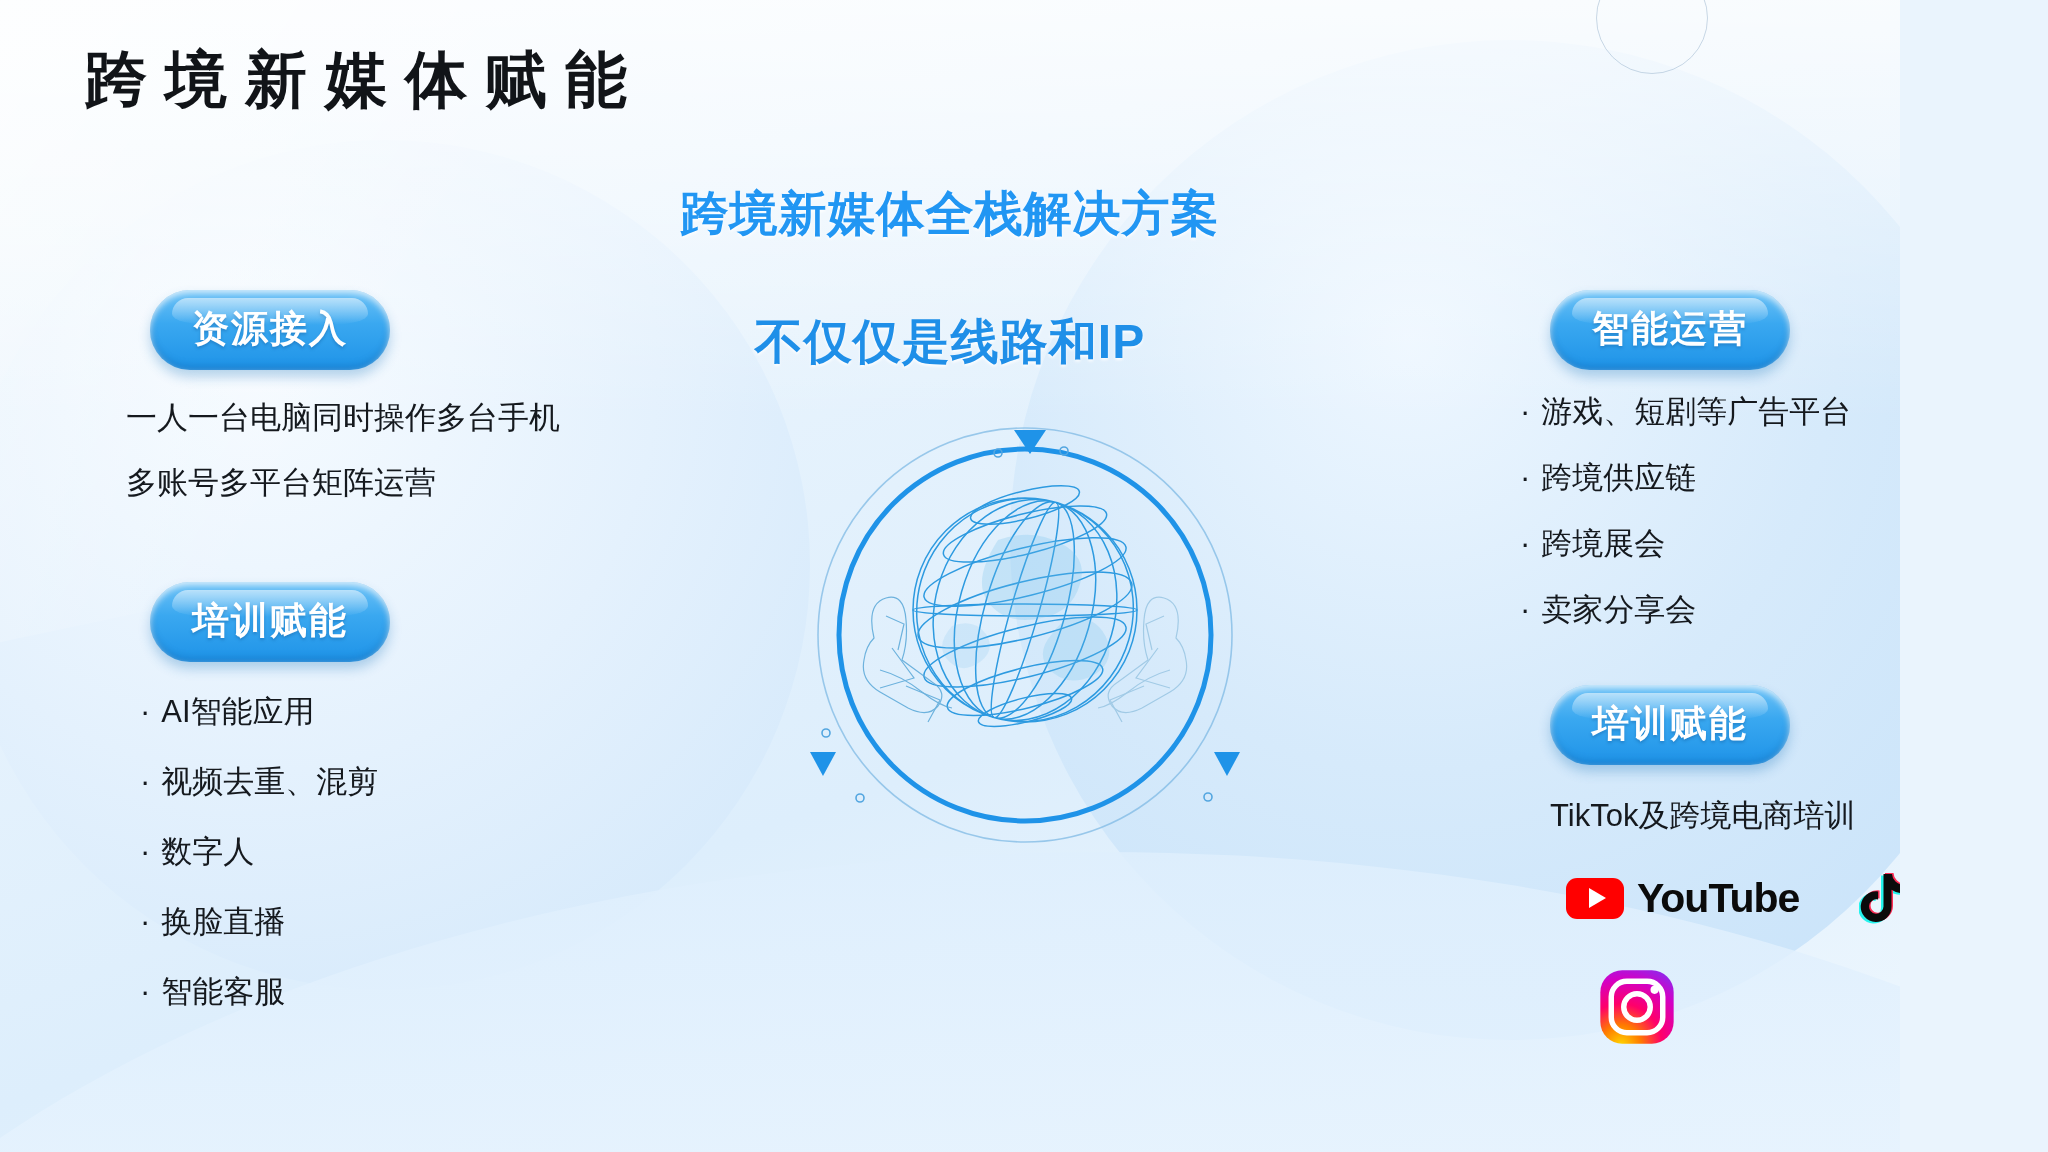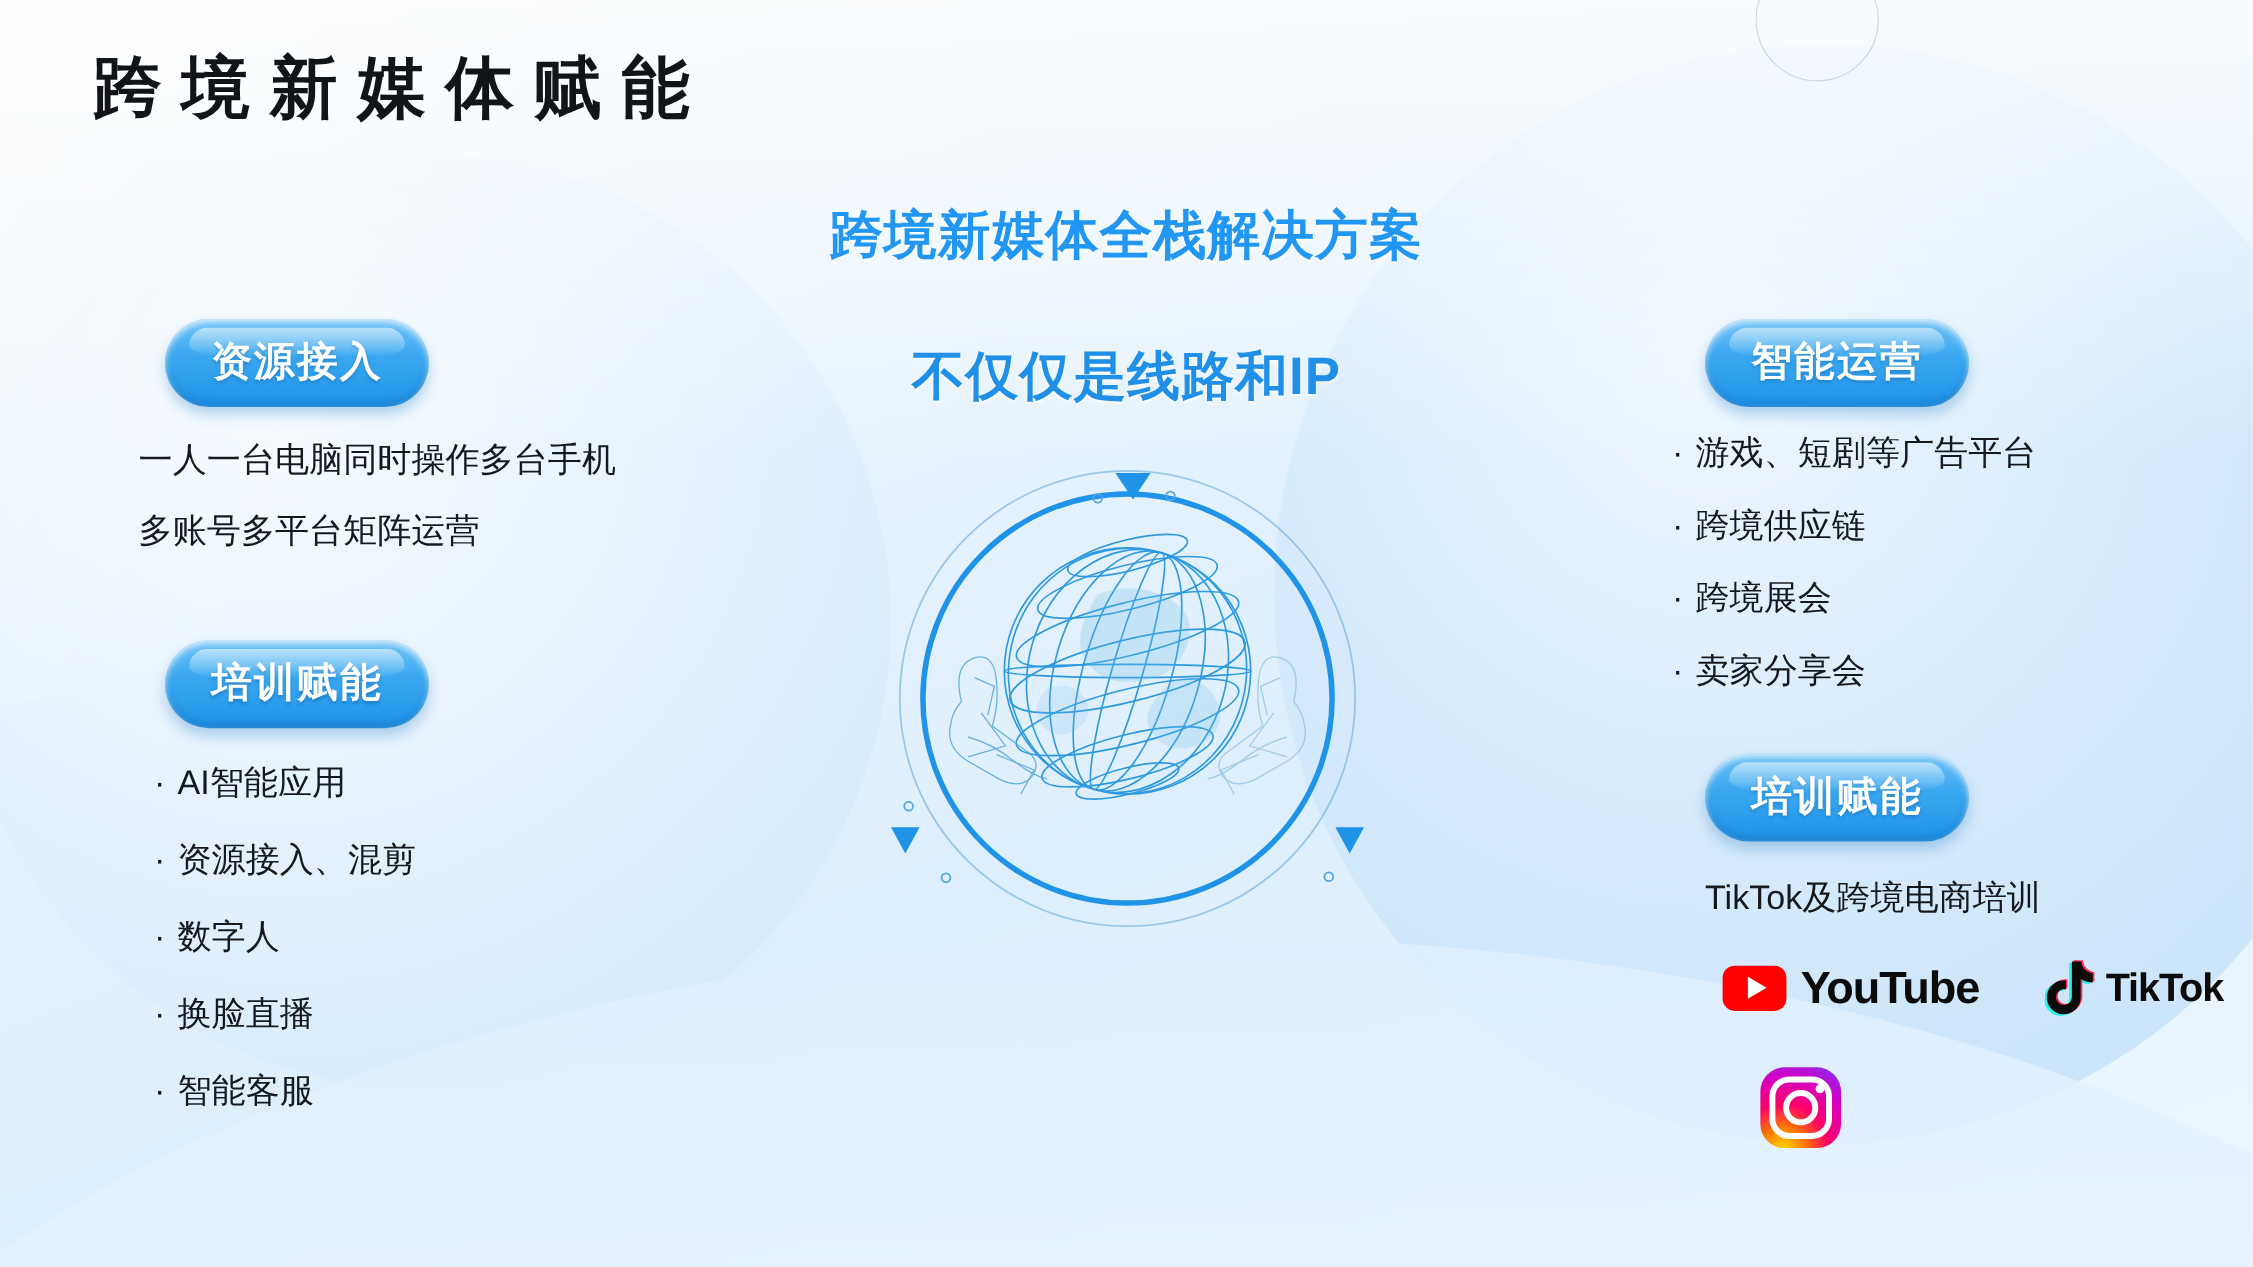--- a/index.html
+++ b/index.html
@@ -2,21 +2,21 @@
 <html><head>
 <meta charset="utf-8">
 <style>
   html,body{margin:0;padding:0;}
   body{
     width:2048px;height:1152px;overflow:hidden;
     font-family:"Liberation Sans","DejaVu Sans",sans-serif;
     background:#eaf4fd;
   }
   .slide{
-    position:relative;width:2048px;height:1152px;overflow:hidden;
+    position:relative;width:1900px;height:1152px;overflow:hidden;
     background:
       linear-gradient(160deg,#f4fafe 0%,#e9f4fd 28%,#ddeefc 60%,#eef7fe 100%);
   }
   
   .bg-left-circle{
     position:absolute;left:-40px;top:140px;width:850px;height:850px;border-radius:50%;
     background:radial-gradient(circle at 35% 28%,#f6fbff 0%,#e4f1fd 48%,#cfe6fa 100%);
     opacity:.95;
   }
   .bg-right-circle{
@@ -143,21 +143,21 @@
     <div class="block" style="left:0;top:582px;">
       <div class="pill">培训赋能</div>
     </div>
 
     <div class="block bullet-row" style="left:-10px;top:696px;">
       <span class="bullet-dot">·</span>
       <span class="line">AI智能应用</span>
     </div>
     <div class="block bullet-row" style="left:-10px;top:766px;">
       <span class="bullet-dot">·</span>
-      <span class="line">资源接入、混剪</span>
+      <span class="line">视频去重、混剪</span>
     </div>
     <div class="block bullet-row" style="left:-10px;top:836px;">
       <span class="bullet-dot">·</span>
       <span class="line">数字人</span>
     </div>
     <div class="block bullet-row" style="left:-10px;top:906px;">
       <span class="bullet-dot">·</span>
       <span class="line">换脸直播</span>
     </div>
     <div class="block bullet-row" style="left:-10px;top:976px;">

